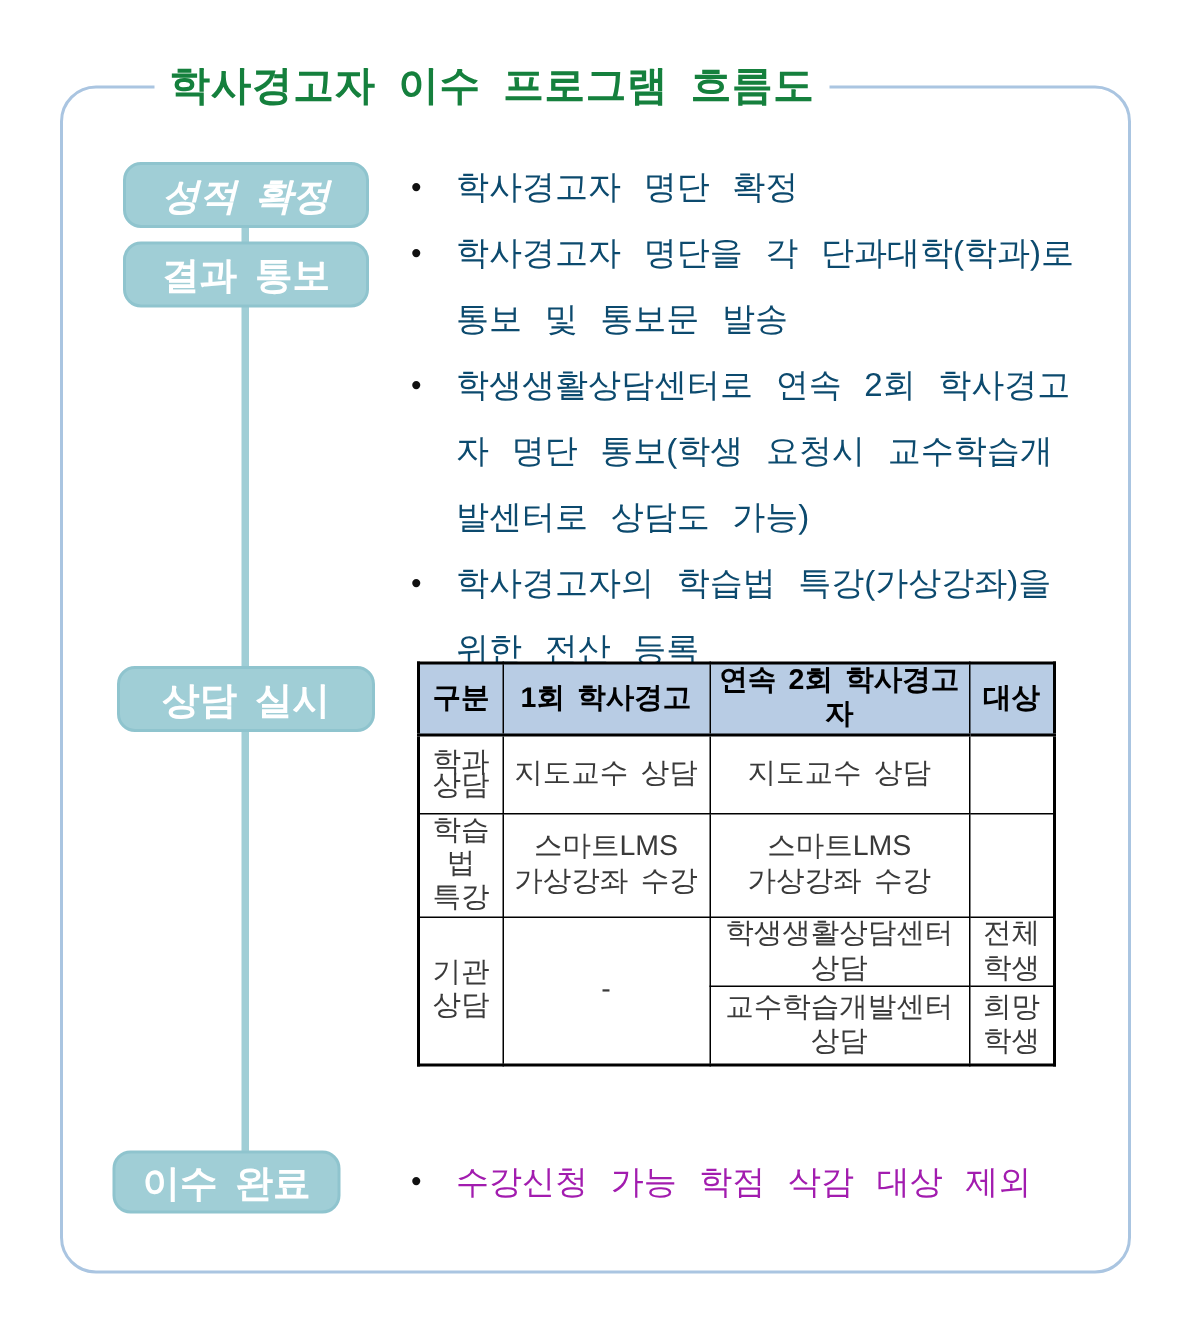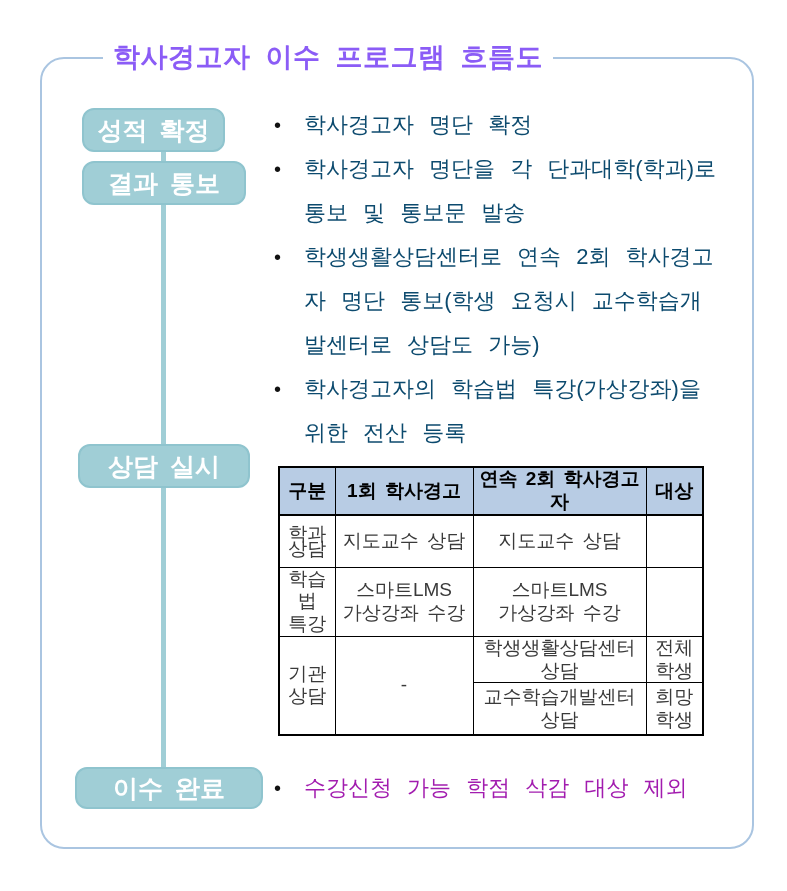--- a/index.html
+++ b/index.html
@@ -10,64 +10,64 @@
 
   
   .frame {
     position:absolute; left:40px; top:57px; width:710px; height:788px;
     border:2px solid #aac5e1; border-radius:24px; background:transparent;
   }
 
   
   .title {
     position:absolute; left:103px; top:38px; background:#ffffff;
-    padding:0 10px; font-size:27px; font-weight:bold; color:#8b5cf6;
+    padding:0 10px; font-size:27px; font-weight:bold; color:#15803d;
     letter-spacing:0.5px; word-spacing:7px; line-height:38px; white-space:nowrap;text-align:center;
   }
 
   
   .connector {
     position:absolute; left:161px; top:140px; width:5px; height:632px;
     background:#a0ced6;
   }
 
   
   .stage {
     position:absolute; background:#a0ced6; border:2px solid #8fc4ce;
     border-radius:12px; display:flex; align-items:center; justify-content:center;
     box-sizing:border-box;
   }
   .stage span {
     color:#ffffff; font-weight:bold; font-size:25px; word-spacing:5px;
     white-space:nowrap;
   }
-  .stage.s1 { left:82px;  top:108px; width:143px; height:44px; }
+  .stage.s1 { left:82px;  top:108px; width:164px; height:44px;font-style:italic; }
   .stage.s2 { left:82px;  top:161px; width:164px; height:44px; }
   .stage.s3 { left:78px;  top:444px; width:172px; height:44px; }
-  .stage.s4 { left:75px;  top:767px; width:188px; height:42px; }
+  .stage.s4 { left:75px;  top:767px; width:152px; height:42px; }
 
   
   .notes { position:absolute; }
   .notes.g1 { left:272px; top:103px; width:482px; }
   .notes.g2 { left:272px; top:147px; width:482px; }
   .notes.gred { left:272px; top:766px; width:495px; }
   .note { display:flex; align-items:flex-start; }
   .note .bullet {
     flex:none; width:30px; font-size:20px; line-height:44px; color:#111111;
     text-align:left; padding-left:2px;
   }
   .note .note-text {
     flex:1; font-size:22px; line-height:44px; color:#0c4a6e;
     word-spacing:9px; white-space:pre-line; text-align:left;
   }
   .notes.gred .note-text { color:#a21caf; }
 
   
   table.ctable {
-    position:absolute; left:278px; top:466px; border-collapse:collapse;
+    position:absolute; left:278px; top:441px; border-collapse:collapse;
     border:2px solid #000000; table-layout:fixed;
   }
   .ctable th, .ctable td {
     border:1px solid #000000; text-align:center; vertical-align:middle;
     font-size:19px; color:#3a3a3a; white-space:pre-line; padding:0 2px;
     word-spacing:3px; line-height:1.2; box-sizing:border-box;
   }
   .ctable th {
     background:#b8cce4; color:#000000; font-weight:bold; height:48px;
     border-bottom:2px solid #000000;

